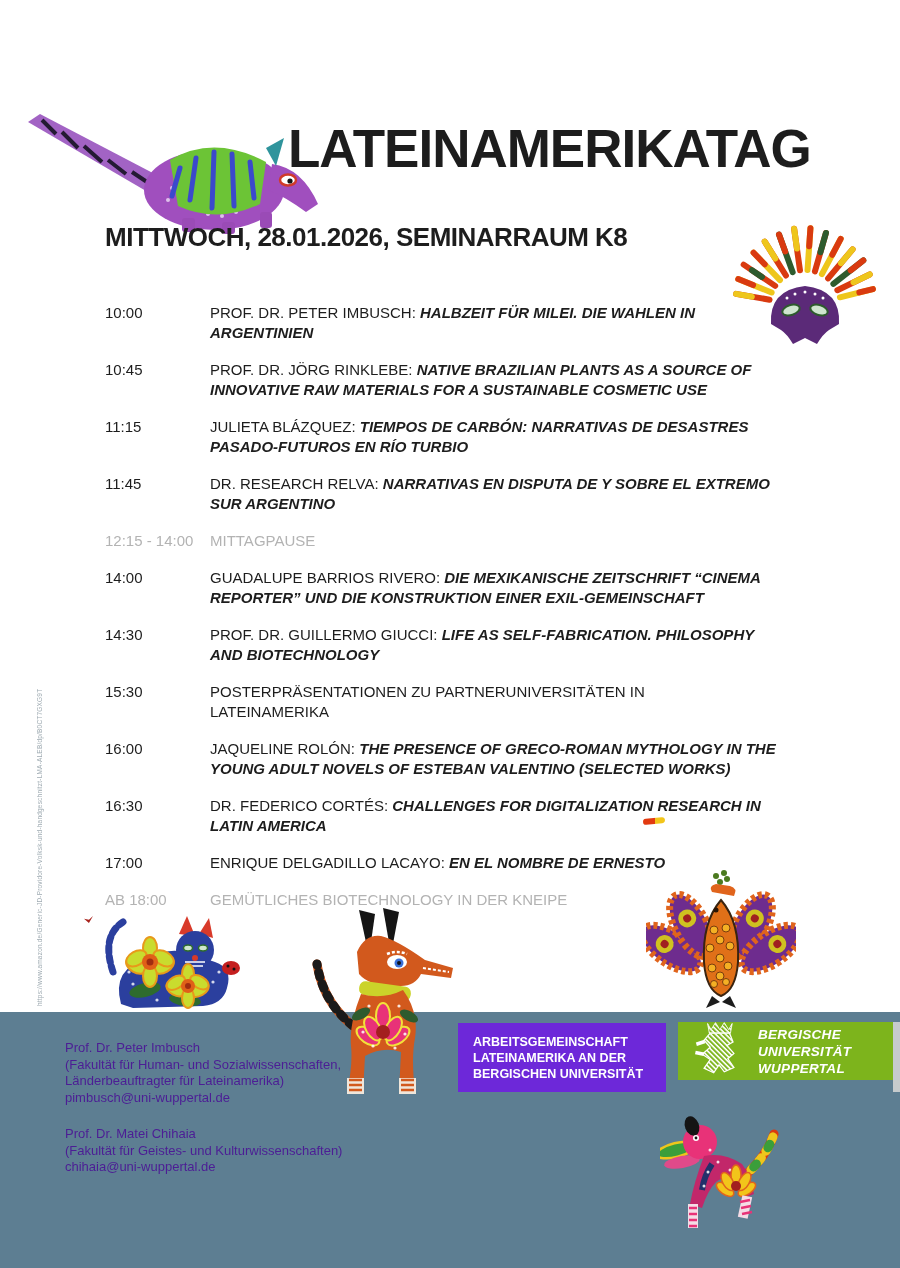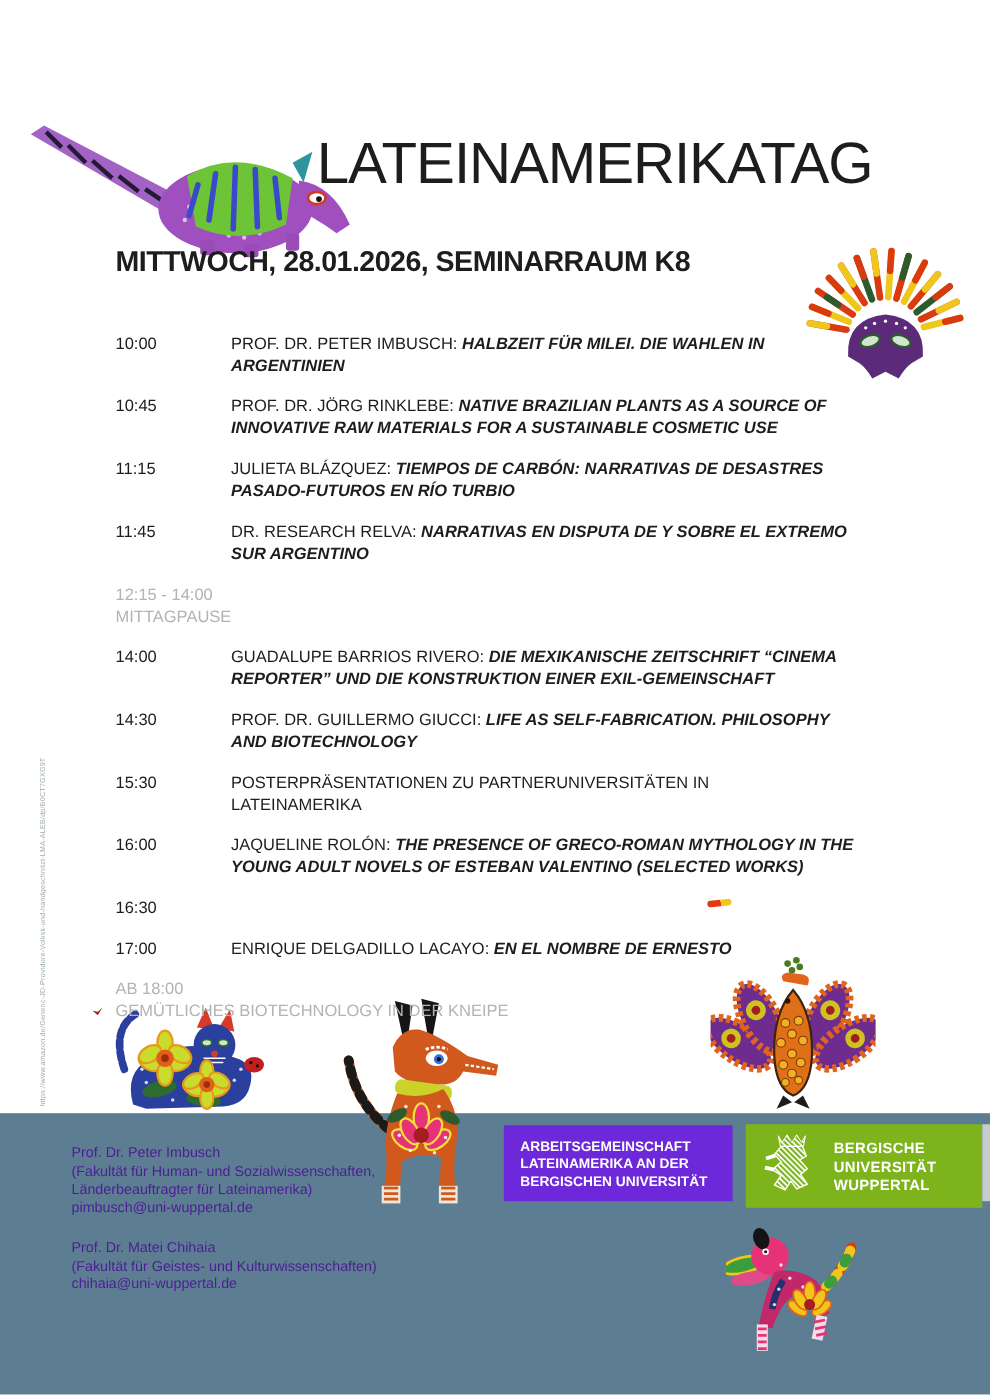--- a/index.html
+++ b/index.html
@@ -4,55 +4,55 @@
 <style>
   html,body{margin:0;padding:0;background:#e9e9e9;}
   .page{
     position:relative;width:900px;height:1268px;margin:0 auto;
     background:#ffffff;overflow:hidden;
     font-family:"Liberation Sans",sans-serif;color:#1d1d1d;
   }
   
   .title{
     position:absolute;left:288px;top:118px;z-index:3;
-    font-size:53px;font-weight:400;letter-spacing:-1px;white-space:nowrap;
+    font-size:53px;font-weight:700;letter-spacing:-1px;white-space:nowrap;
   }
   .subtitle{
     position:absolute;left:105px;top:222px;z-index:3;
     font-size:26px;font-weight:700;letter-spacing:-0.5px;white-space:nowrap;
   }
   
   .schedule{position:absolute;left:105px;top:303px;width:680px;z-index:3;}
   .row{display:flex;margin-bottom:17px;font-size:15px;line-height:20px;}
   .row .time{flex:none;width:105px;white-space:nowrap;}
   .row .desc{width:575px;white-space:pre-line;}
   .row .talk{font-weight:700;font-style:italic;}
-  .row.muted{color:#b3b3b3;flex-direction:column;}
+  .row.muted{color:#b3b3b3;}
   
   .credit{
     position:absolute;left:36px;top:1006px;width:372px;z-index:2;
     transform:rotate(-90deg);transform-origin:0 0;
     font-size:6.5px;color:#9fabb2;letter-spacing:0.2px;white-space:nowrap;
   }
   
   .footer{position:absolute;left:0;top:1012px;width:900px;height:256px;z-index:1;}
   .contact{
     position:absolute;left:65px;width:360px;z-index:2;
     font-size:13px;line-height:16.5px;color:#4c1d95;white-space:pre-line;
   }
   .contact.c1{top:1040px;}
   .contact.c2{top:1126px;}
   .group-box{
     position:absolute;left:458px;top:1023px;width:208px;height:69px;z-index:2;
     box-sizing:border-box;padding:11px 0 0 15px;
     font-size:12.5px;line-height:16px;font-weight:700;color:#ffffff;white-space:pre-line;
   }
   .uni-box{
-    position:absolute;left:678px;top:1022px;width:215px;height:76px;z-index:2;
-    display:flex;align-items:center;
+    position:absolute;left:678px;top:1022px;width:215px;height:58px;z-index:2;
+    display:flex;align-items:center;font-style:italic;
   }
   .uni-box .lion{flex:none;margin-left:14px;}
   .uni-box .uni-label{
     margin-left:12px;font-size:13.5px;line-height:17px;font-weight:700;
     color:#ffffff;white-space:pre-line;letter-spacing:0.3px;
   }
   .edge-strip{position:absolute;left:893px;top:1022px;width:7px;height:70px;z-index:2;}
   
   .deco{position:absolute;z-index:2;}
   .mini-dash{
@@ -113,20 +113,22 @@
         <div class="desc"><span>POSTERPRÄSENTATIONEN ZU PARTNERUNIVERSITÄTEN IN
 LATEINAMERIKA</span></div>
       </div>
     <div class="row">
         <div class="time">16:00</div>
         <div class="desc"><span>JAQUELINE ROLÓN:</span> <span class="talk">THE PRESENCE OF GRECO-ROMAN MYTHOLOGY IN THE
 YOUNG ADULT NOVELS OF ESTEBAN VALENTINO (SELECTED WORKS)</span></div>
       </div>
     <div class="row">
         <div class="time">16:30</div>
+        <div class="desc"><span>DR. FEDERICO CORTÉS:</span> <span class="talk">CHALLENGES FOR DIGITALIZATION RESEARCH IN
+LATIN AMERICA</span></div>
       </div>
     <div class="row">
         <div class="time">17:00</div>
         <div class="desc"><span>ENRIQUE DELGADILLO LACAYO:</span> <span class="talk">EN EL NOMBRE DE ERNESTO</span></div>
       </div>
     <div class="row muted">
         <div class="time">AB 18:00</div>
         <div class="desc"><span>GEMÜTLICHES BIOTECHNOLOGY IN DER KNEIPE</span></div>
       </div>
   </div>

